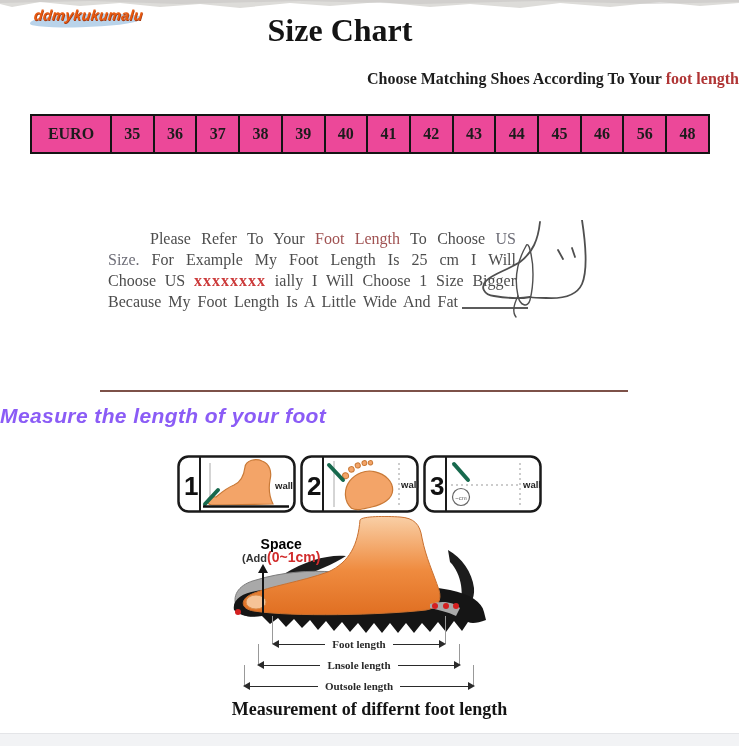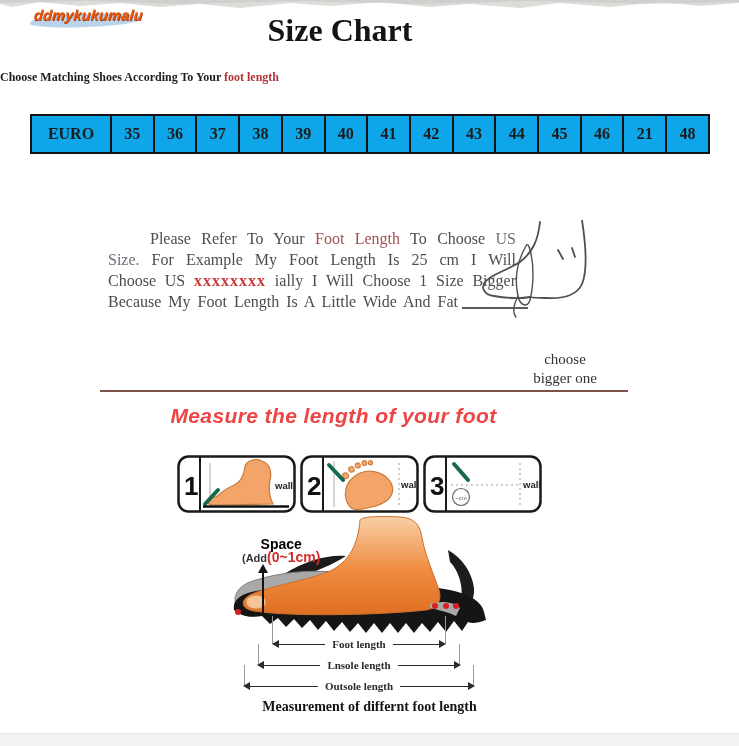--- a/index.html
+++ b/index.html
@@ -16,27 +16,27 @@
   
   .logo-wrap{position:absolute;left:30px;top:7px;width:140px;height:24px;}
   .logo-shadow{position:absolute;left:0px;top:7px;width:112px;height:13px;background:#b9d3ea;
     border-radius:45% 55% 50% 50%/60% 50% 60% 45%;transform:rotate(-2deg);}
   .logo-text{position:absolute;left:4px;top:0px;font-family:"Liberation Sans","DejaVu Sans",sans-serif;
     font-style:italic;font-weight:bold;font-size:14.5px;color:#e8590f;letter-spacing:.2px;
     text-shadow:.6px .6px 0 #a83a10;transform:skewX(-6deg);}
 
   
   .title{position:absolute;left:0;top:12px;width:680px;text-align:center;font-size:32px;font-weight:bold;color:#141414;}
-  .subtitle{position:absolute;left:0;top:70px;width:739px;text-align:left;font-size:12px;font-weight:bold;color:#1d1d1d;}
+  .subtitle{position:absolute;left:0;top:70px;width:739px;text-align:right;font-size:16px;font-weight:bold;color:#1d1d1d;}
   .subtitle .hl{color:#b03535;}
 
   
   table.size{position:absolute;left:30px;top:114px;width:680px;border-collapse:collapse;table-layout:fixed;}
   table.size td,table.size th{border:2px solid #141414;text-align:center;vertical-align:middle;
-    font-weight:bold;color:#1c1c1c;padding:0;background:#0ea5e9;}
+    font-weight:bold;color:#1c1c1c;padding:0;background:#ec4899;}
   table.size .rowhead{width:78px;font-size:16px;}
   tr.r-euro td,tr.r-euro th{height:36px;font-size:16px;}
   tr.r-len td{height:56px;font-size:16px;}
   tr.r-len th{height:56px;font-size:14px;line-height:15px;}
 
   
   .attn{position:absolute;left:108px;top:228px;width:408px;}
   .attn-head{font-size:16px;color:#9e4545;margin-bottom:3px;}
   .attn-body{margin:0;font-size:16px;line-height:21px;color:#4d4d4d;text-align:justify;
     text-indent:42px;word-spacing:3px;}
@@ -45,23 +45,23 @@
   .attn-body .redx{color:#cc3b3b;font-weight:bold;letter-spacing:1px;}
   .dash-line{position:absolute;left:462px;top:307px;width:66px;height:2px;background:#5c5c5c;}
 
   
   .foot-sketch{position:absolute;left:478px;top:220px;}
   .choose-bigger{position:absolute;left:505px;top:350px;width:120px;text-align:center;
     font-size:15px;line-height:19px;color:#333;}
 
   .rule{position:absolute;left:100px;top:390px;width:528px;height:2px;background:#7d5148;}
 
-  .measure-head{position:absolute;left:0;top:404px;width:667px;text-align:center;
+  .measure-head{position:absolute;left:0;top:404px;width:667px;text-align:left;
     font-family:"Liberation Sans","DejaVu Sans",sans-serif;font-weight:bold;font-style:italic;
-    font-size:21px;color:#ef4444;letter-spacing:.4px;}
+    font-size:21px;color:#8b5cf6;letter-spacing:.4px;}
 
   .steps-row{position:absolute;left:177px;top:455px;display:flex;gap:4px;}
 
   .big-diagram{position:absolute;left:222px;top:516px;}
   .space-label{position:absolute;left:242px;top:538px;font-family:"Liberation Sans","DejaVu Sans",sans-serif;line-height:13px;}
   .space-label .l1{font-size:14px;font-weight:bold;color:#000000;text-align:center;}
   .space-label .l2{font-size:11px;font-weight:bold;color:#333;}
   .space-label .l2 .redv{font-size:14px;color:#d12c2c;}
   .up-arrow{position:absolute;left:262px;top:572px;width:2px;height:44px;background:#141414;}
   .up-arrow::before{content:"";position:absolute;left:-4px;top:-8px;border-left:5px solid transparent;
@@ -70,21 +70,21 @@
   .vguide{position:absolute;width:1px;background:#999;}
 
   .arrow-row{position:absolute;display:flex;align-items:center;height:14px;}
   .arrow-row .line{flex:1;height:0;border-top:1.5px solid #2a2a2a;}
   .arrow-row .lbl{padding:0 7px;font-size:11px;font-weight:bold;color:#2a2a2a;white-space:nowrap;}
   .ah{width:0;height:0;border-top:4px solid transparent;border-bottom:4px solid transparent;}
   .ah-l{border-right:7px solid #2a2a2a;}
   .ah-r{border-left:7px solid #2a2a2a;}
 
   .caption{position:absolute;left:0;top:699px;width:739px;text-align:center;
-    font-size:14px;font-weight:bold;color:#141414;}
+    font-size:18px;font-weight:bold;color:#141414;}
 </style>
 </head>
 <body>
 
 <div id="canvas">
 
   <div class="torn-top"></div>
   <div class="torn-top2"></div>
 
   <div class="logo-wrap">
@@ -107,21 +107,21 @@
           <td>37</td>
           <td>38</td>
           <td>39</td>
           <td>40</td>
           <td>41</td>
           <td>42</td>
           <td>43</td>
           <td>44</td>
           <td>45</td>
           <td>46</td>
-          <td>21</td>
+          <td>56</td>
           <td>48</td>
         </tr>
   </tbody>
     </table>
 
   <div class="attn">
     <p class="attn-body"><span>Please Refer To Your </span><span class="maroon">Foot Length</span><span> To Choose </span><span class="gray">US Size.</span><span> For Example My Foot Length Is 25 cm I Will Choose US </span><span class="redx">xxxxxxxx</span><span> ially I Will Choose 1 Size Bigger Because My Foot Length Is A Little Wide And Fat</span></p>
   </div>
   <div class="dash-line"></div>
 
@@ -129,24 +129,20 @@
     <g fill="none" stroke="#4f4f4f" stroke-width="1.8" stroke-linecap="round">
       <path d="M62,2 C60,20 55,32 42,42 C30,50 14,54 8,61 C2,67 6,75 16,76 C28,78 42,79 52,77"></path>
       <path d="M104,0 C108,26 110,50 104,64 C99,75 86,79 68,78 C62,78 56,78 52,77"></path>
       <path d="M48,26 C40,40 36,58 40,76 C42,86 50,88 52,80 C56,64 56,44 52,30 C51,25 49,23 48,26" stroke-width="1.4"></path>
       <path d="M40,76 C36,84 34,92 38,97" stroke-width="1.4"></path>
       <path d="M80,30 l5,9"></path>
       <path d="M94,28 l3,9"></path>
     </g>
   </svg>
 
-  <div class="choose-bigger">
-    <div>choose</div>
-    <div>bigger one</div>
-  </div>
 
   <div class="rule"></div>
 
   <div class="measure-head">Measure the length of your foot</div>
 
   <div class="steps-row">
 
     <svg width="119" height="58" viewBox="0 0 119 58">
       <rect x="1.5" y="1.5" width="116" height="55" rx="10" fill="#fff" stroke="#1a1a1a" stroke-width="2.5"></rect>
       <line x1="23" y1="2" x2="23" y2="56" stroke="#1a1a1a" stroke-width="2"></line>

